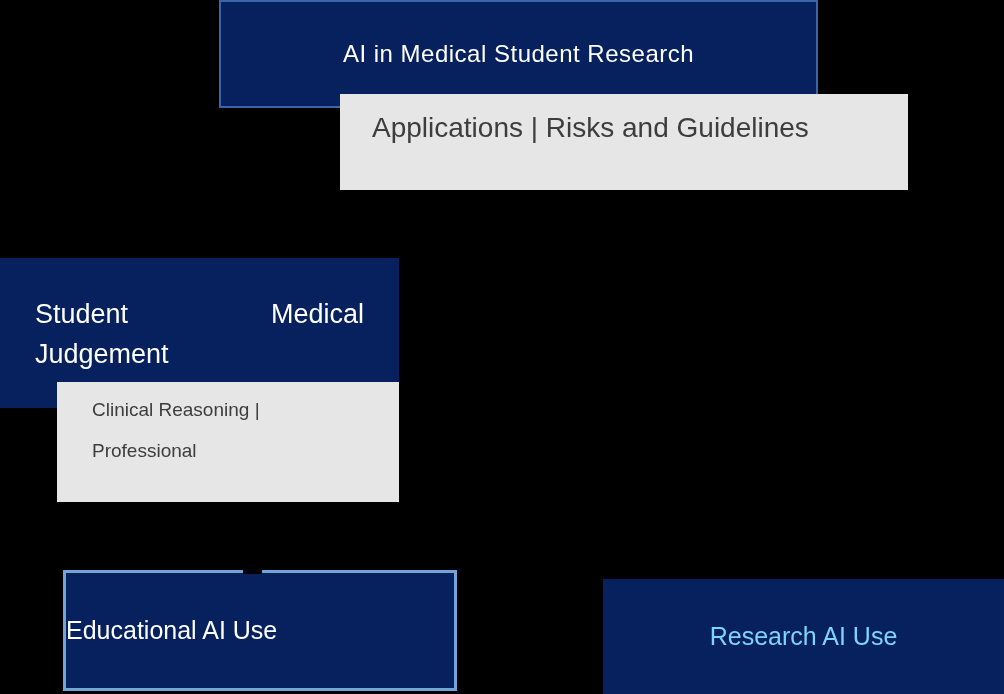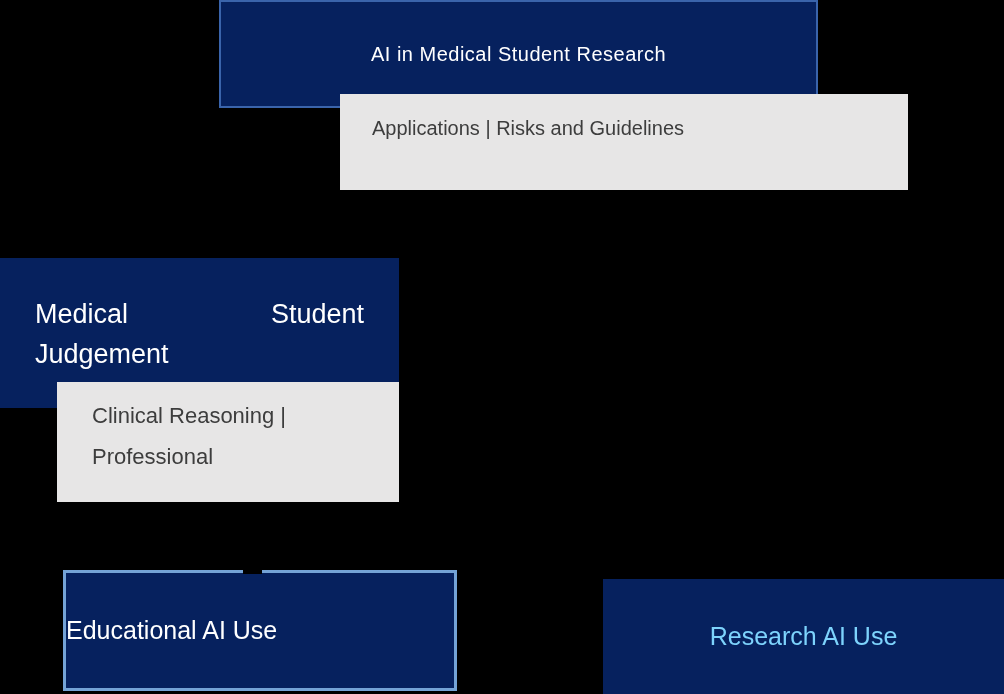--- a/index.html
+++ b/index.html
@@ -11,43 +11,43 @@
     overflow: hidden;
     font-family: "Liberation Sans", sans-serif;
   }
   .box { position: absolute; box-sizing: border-box; }
 
   .title-box {
     left: 219px; top: 0; width: 599px; height: 108px;
     background: #06215e;
     border: 2px solid #3a64ab;
     display: flex; align-items: center; justify-content: center;
-    color: #ffffff; font-size: 20px; letter-spacing: 0.5px;
+    color: #ffffff; font-size: 24px; letter-spacing: 0.5px;
     z-index: 1;
   }
   .applications-box {
     left: 340px; top: 94px; width: 568px; height: 96px;
     background: #e7e6e6;
-    color: #3d3d3d; font-size: 20px; line-height: 38px;
+    color: #3d3d3d; font-size: 28px; line-height: 38px;
     padding: 15px 10px 0 32px;
     z-index: 2;
   }
   .training-box {
     left: 0; top: 258px; width: 399px; height: 150px;
     background: #06215e;
     color: #ffffff; font-size: 27px; line-height: 40px;
     padding: 36px 35px 0 35px;
     z-index: 1;
   }
   .training-line1 { display: flex; justify-content: space-between; }
   .clinical-box {
     left: 57px; top: 382px; width: 342px; height: 120px;
     background: #e7e6e6;
-    color: #3d3d3d; font-size: 22px; line-height: 41px;
-    padding: 13px 6px 0 35px;
+    color: #3d3d3d; font-size: 19px; line-height: 41px;
+    padding: 7px 6px 0 35px;
     overflow: hidden;
     z-index: 2;
   }
   .educational-box {
     left: 63px; top: 570px; width: 394px; height: 121px;
     background: #06215e;
     border: 3px solid #74a3d6;
     display: flex; align-items: center; 
     color: #ffffff; font-size: 25px;
     z-index: 1;
@@ -73,22 +73,22 @@
   <div class="box title-box">
     <span>AI in Medical Student Research</span>
   </div>
 
   <div class="box applications-box">
     <span>Applications | Risks and Guidelines</span>
   </div>
 
   <div class="box training-box">
     <div class="training-line1">
+      <span>Student</span>
       <span>Medical</span>
-      <span>Student</span>
     </div>
     <div>Judgement</div>
   </div>
 
   <div class="box clinical-box">
     <div>Clinical Reasoning |</div>
     <div>Professional</div>
   </div>
 
   <div class="box educational-box">

